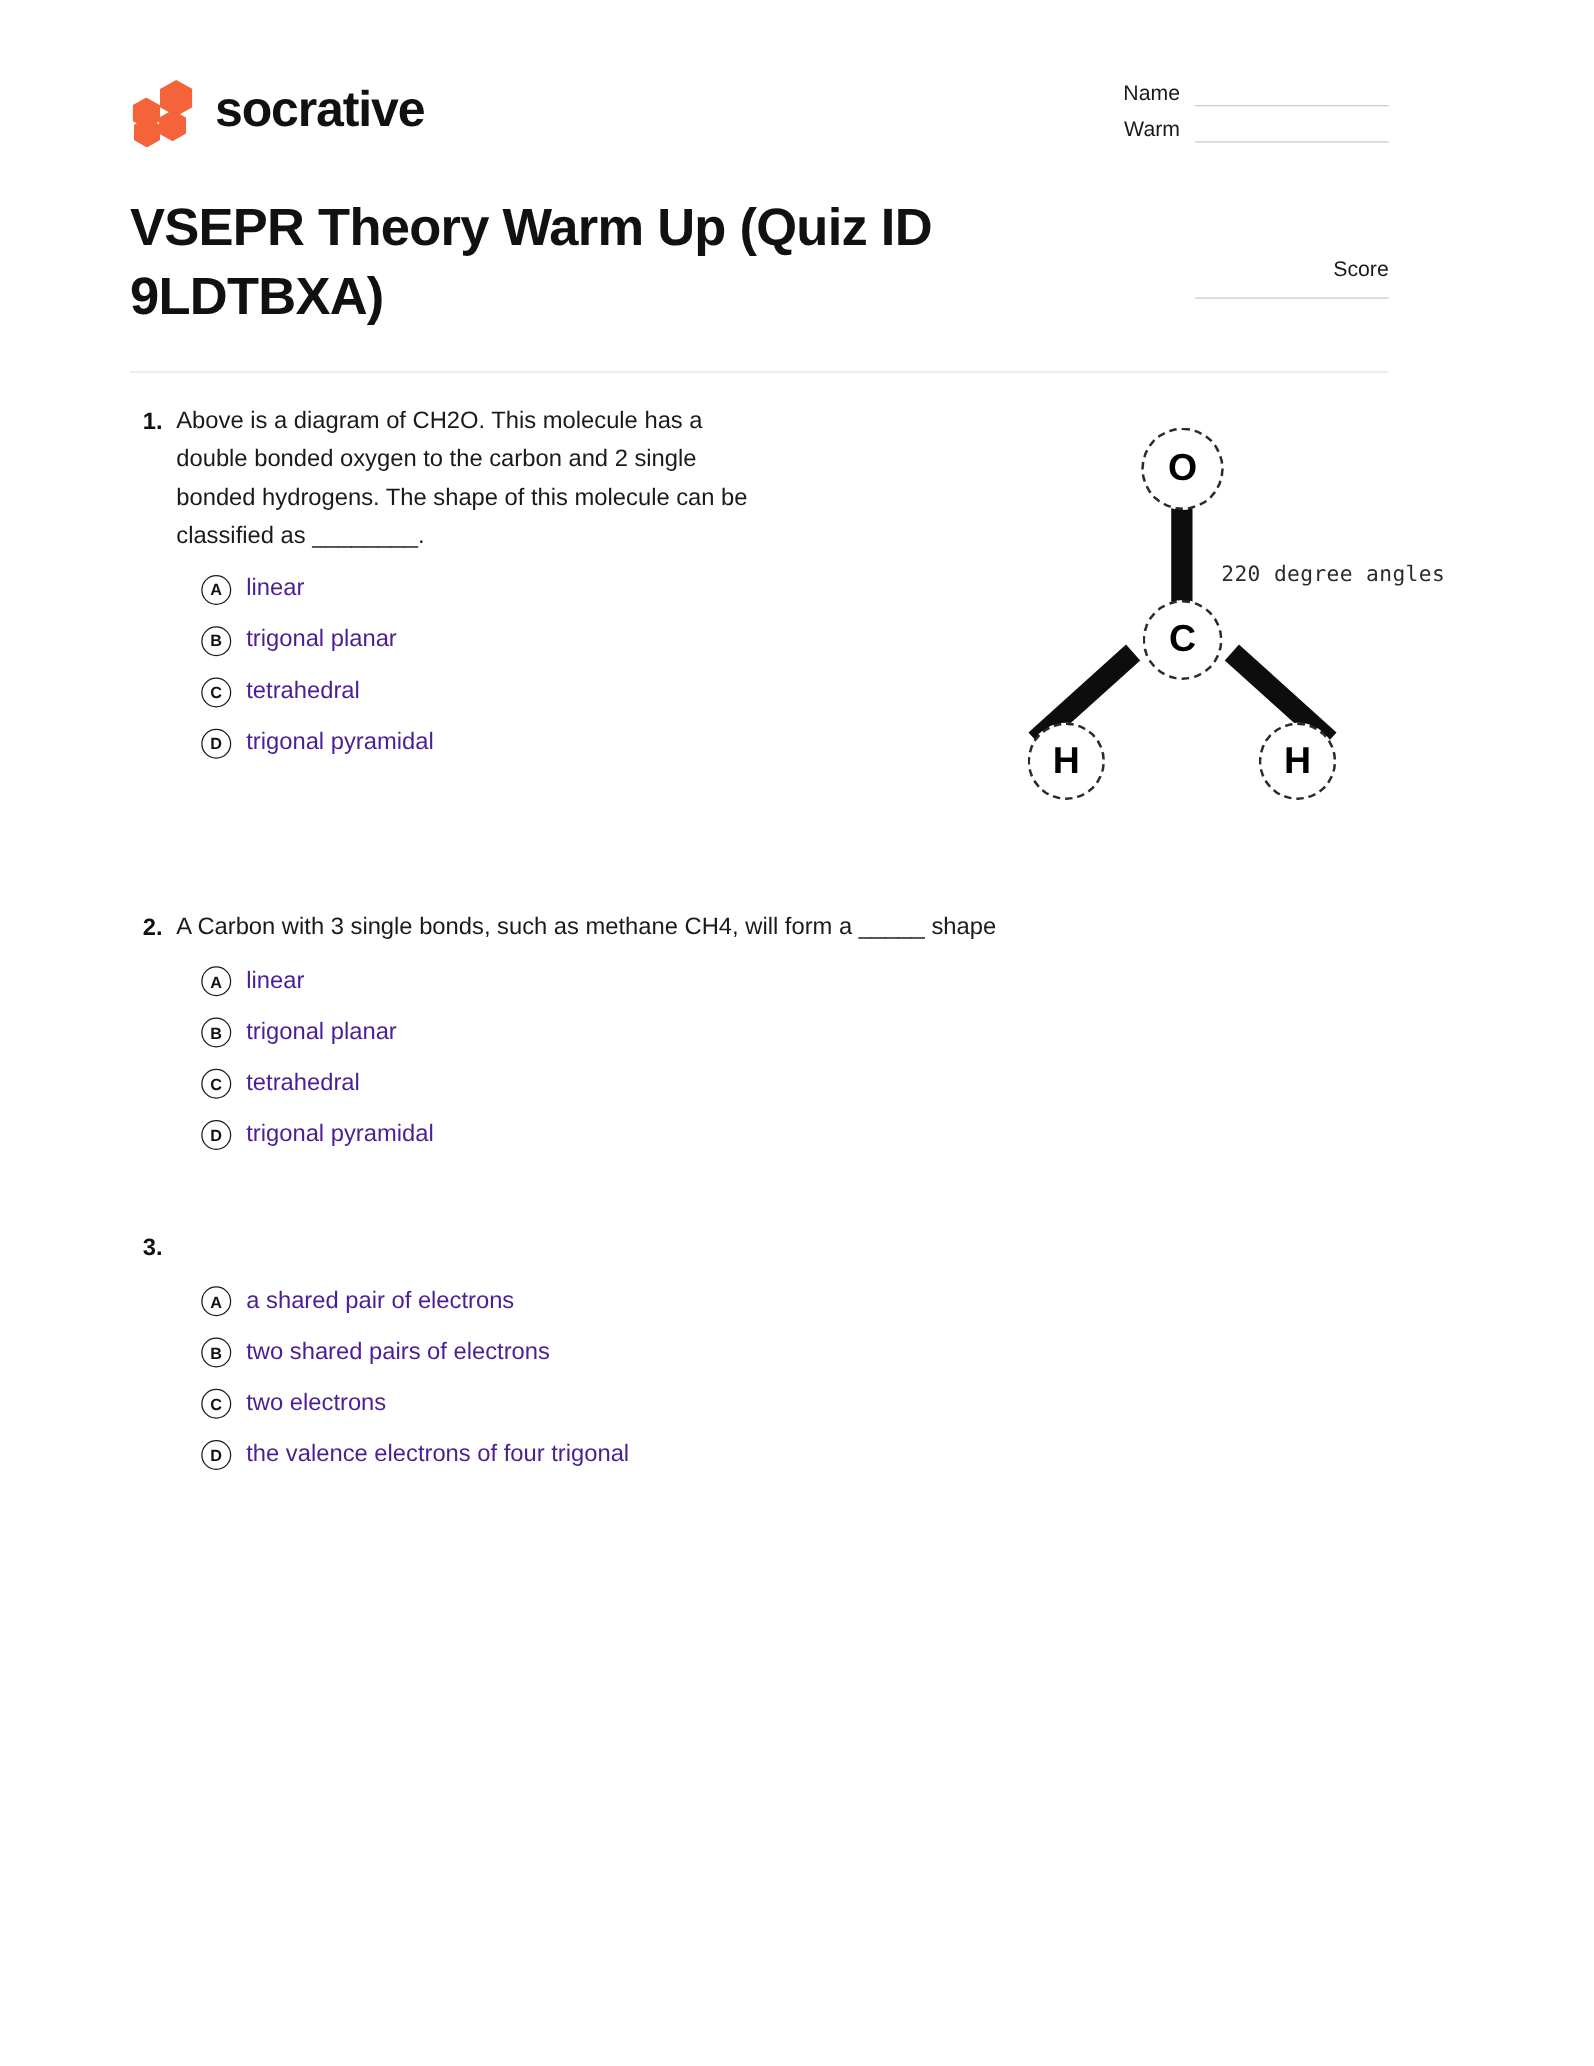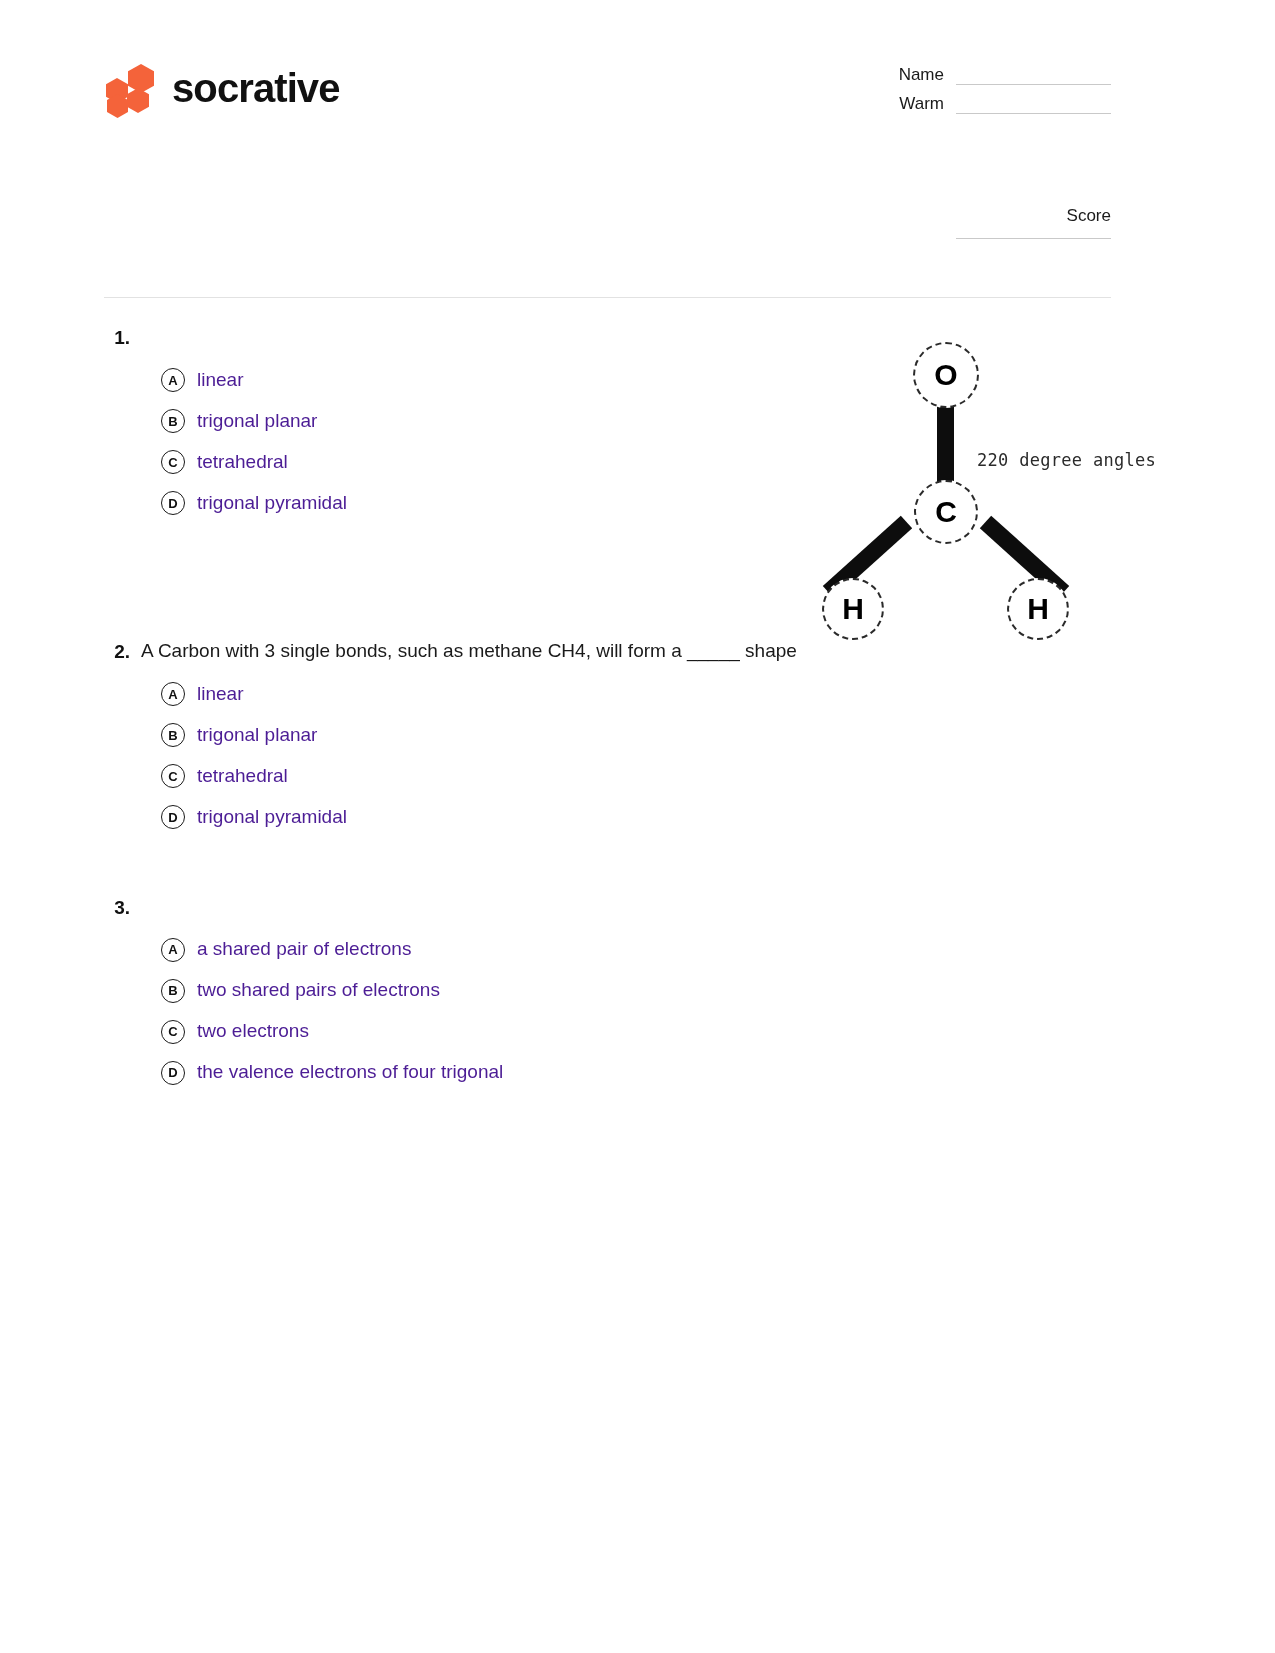--- a/index.html
+++ b/index.html
@@ -255,20 +255,21 @@
     <div class="logo-row">
       <span class="logo-mark">
         <span class="hex big"></span>
         <span class="hex mid-l"></span>
         <span class="hex mid-r"></span>
         <span class="hex small"></span>
       </span>
       <span class="logo-word">socrative</span>
     </div>
 
+    <h1 class="quiz-title">VSEPR Theory Warm Up (Quiz ID 9LDTBXA)</h1>
 
     <div class="fields">
       <div class="field-row">
         <span class="label">Name</span>
         <span class="rule"></span>
       </div>
       <div class="field-row">
         <span class="label">Warm</span>
         <span class="rule"></span>
       </div>
@@ -279,20 +280,21 @@
     </div>
   </div>
 
   <div class="divider"></div>
 
   <div class="content">
 
     <div class="question-block" id="q1">
       <div class="q-head">
         <span class="q-num">1.</span>
+        <span class="q-text">Above is a diagram of CH2O. This molecule has a double bonded oxygen to the carbon and 2 single bonded hydrogens. The shape of this molecule can be classified as ________.</span>
       </div>
       <div class="options">
         <div class="option">
           <span class="bubble">A</span>
           <span class="opt-text">linear</span>
         </div>
         <div class="option">
           <span class="bubble">B</span>
           <span class="opt-text">trigonal planar</span>
         </div>

